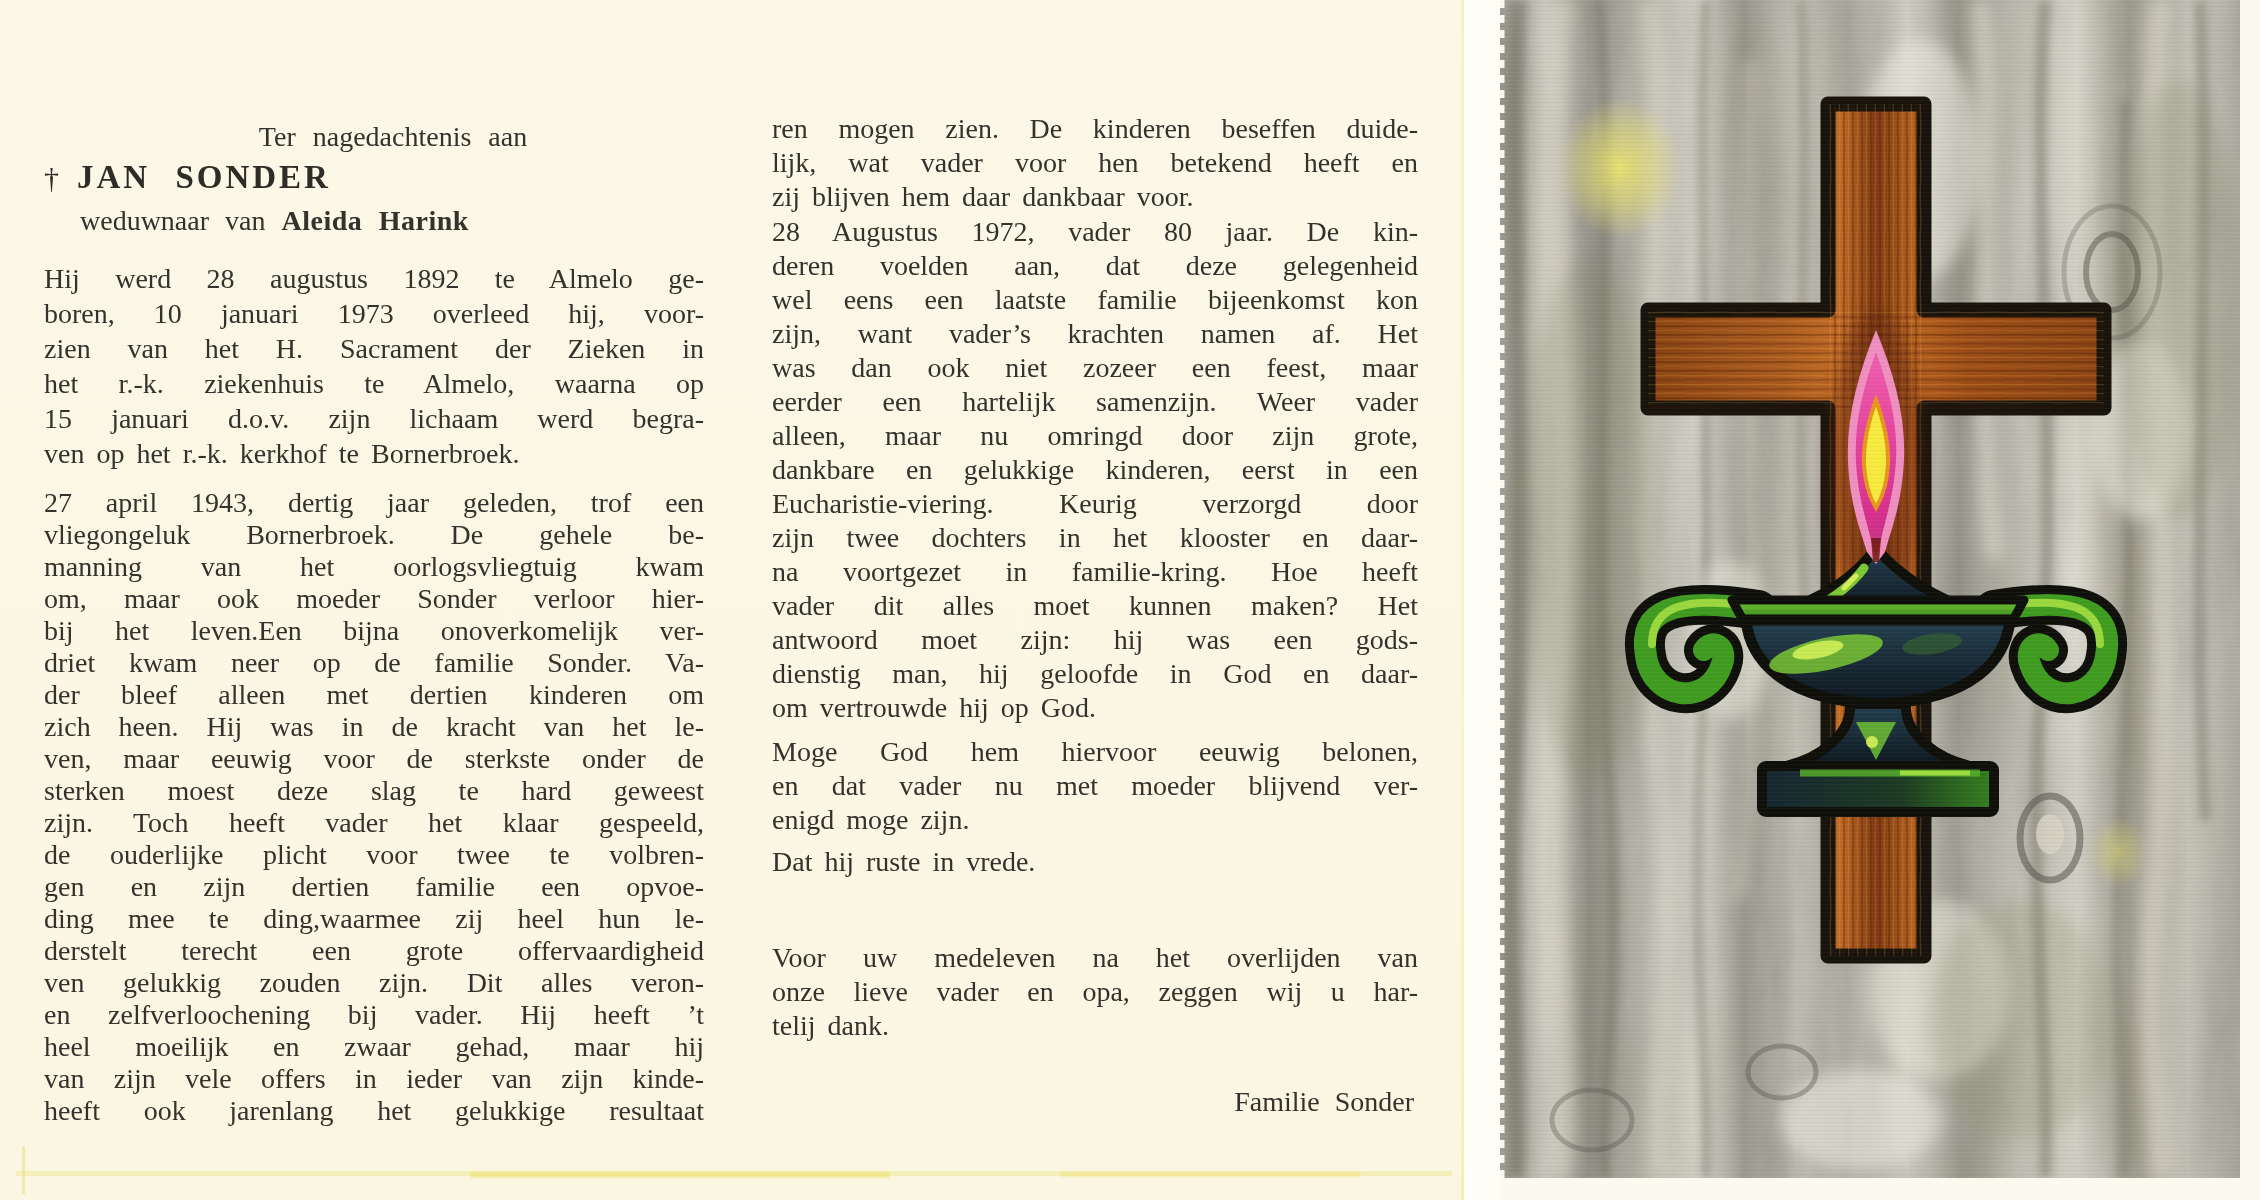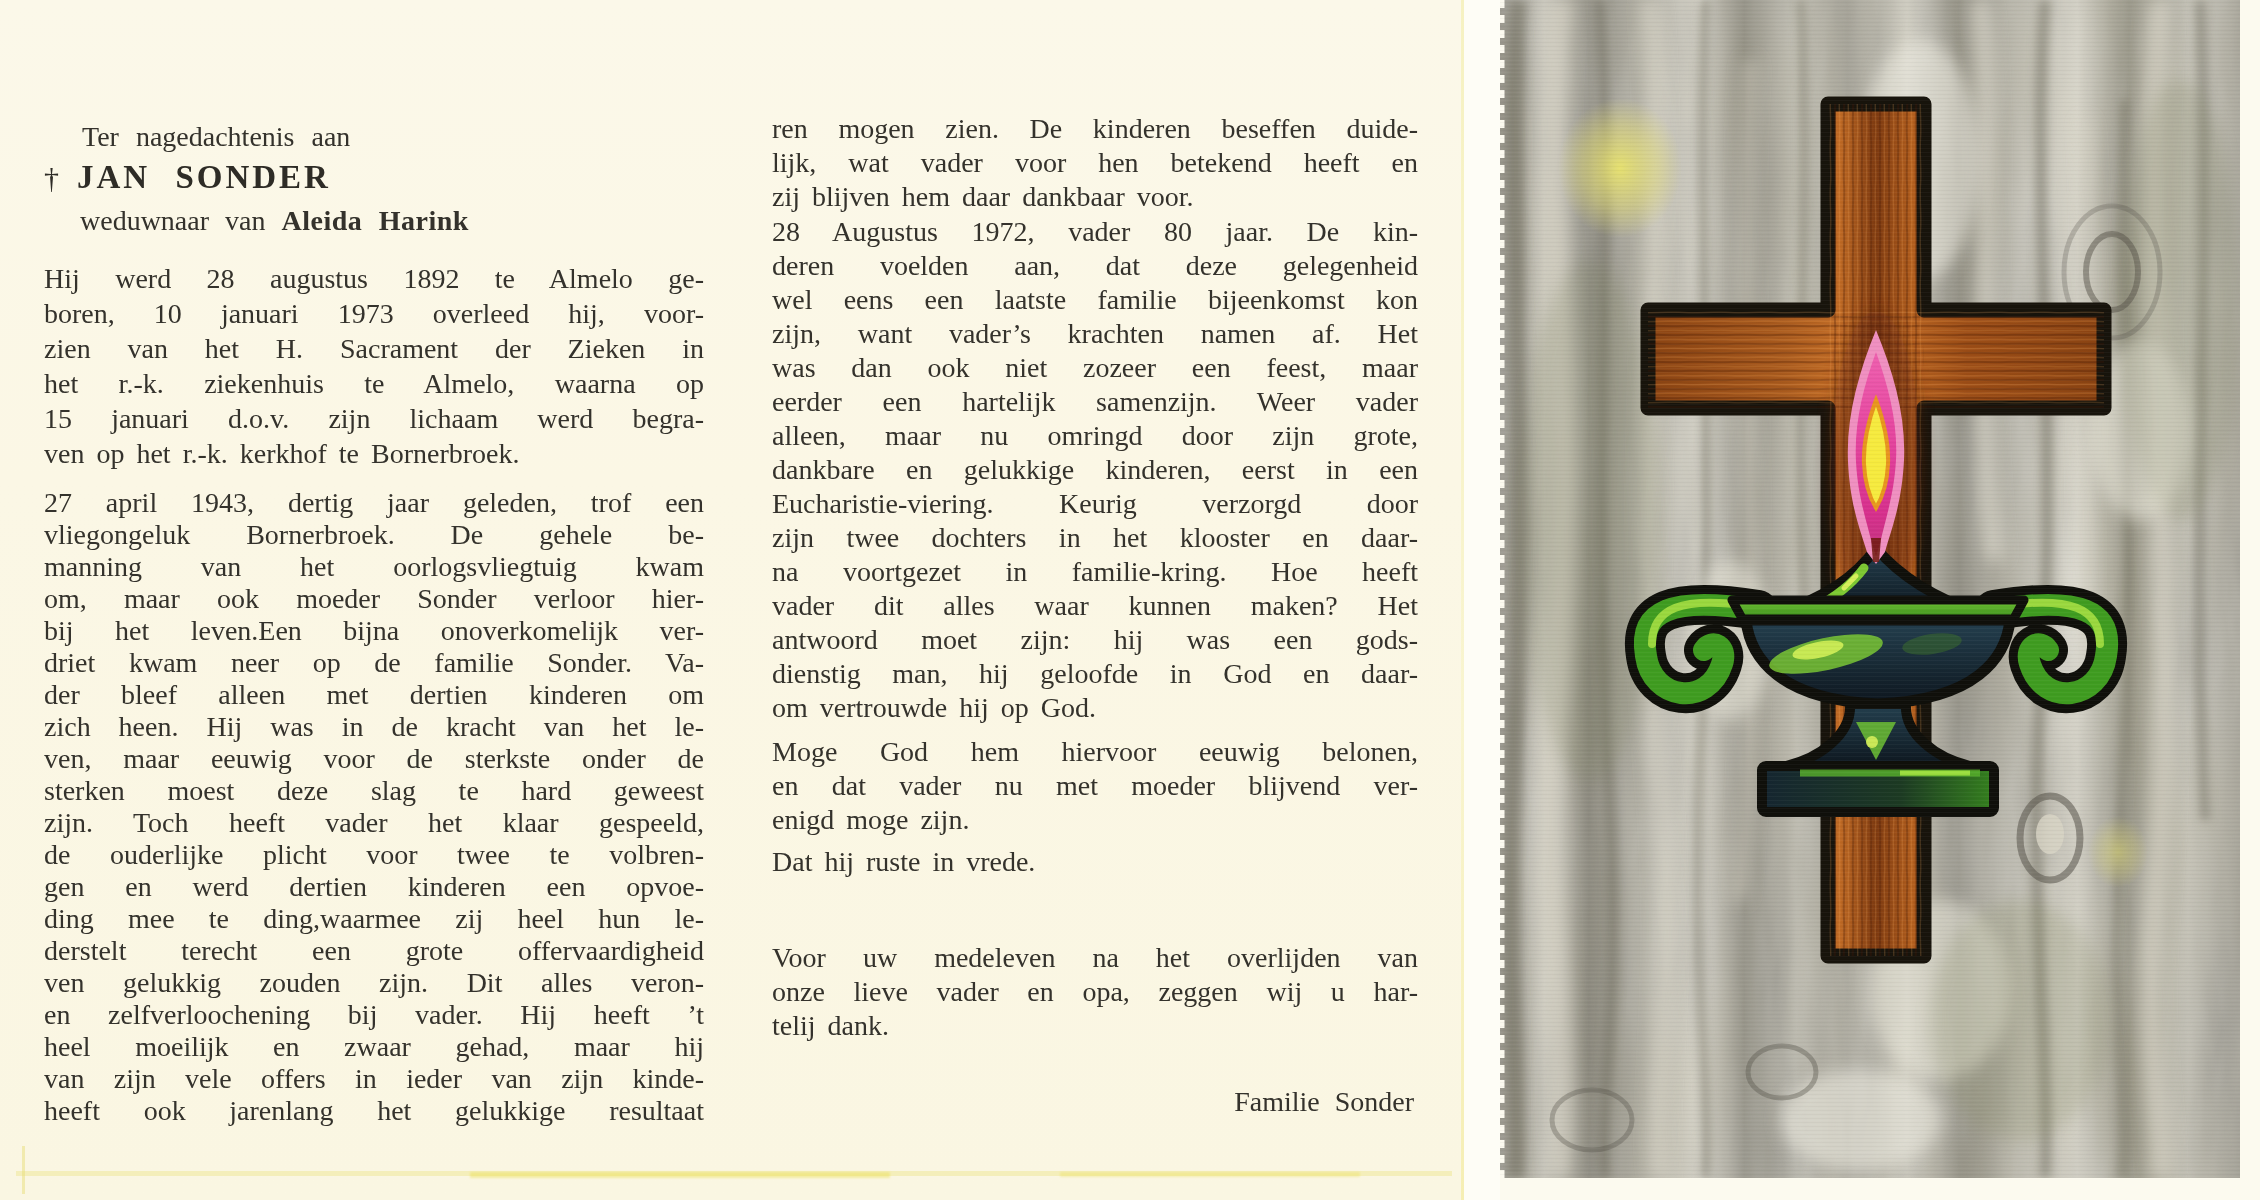--- a/index.html
+++ b/index.html
@@ -23,21 +23,21 @@
   .edge-h3{position:absolute;left:1060px;top:1172px;width:300px;height:5px;background:#ece054;opacity:.35;filter:blur(1px);}
   .edge-corner{position:absolute;left:22px;top:1146px;width:3px;height:48px;background:#e8dd7a;opacity:.5;}
 
   .col{position:absolute;color:#34322c;font-size:28px;word-spacing:5px;}
   .col-left{left:44px;top:120px;width:660px;}
   .col-mid{left:772px;top:112px;width:646px;}
 
   .ln{text-align:justify;text-align-last:justify;white-space:normal;}
   .ln.last{text-align-last:left;}
 
-  .ded{padding-left:38px;line-height:34px;word-spacing:10px;}
+  .ded{padding-left:38px;line-height:34px;word-spacing:10px;text-align:center;}
   .name-line{line-height:46px;font-size:33px;font-weight:700;letter-spacing:3px;word-spacing:14px;color:#2e2c26;}
   .dagger{font-size:30px;font-weight:400;margin-right:18px;letter-spacing:0;}
   .sub{padding-left:36px;line-height:40px;word-spacing:9px;}
   .spouse{font-weight:700;letter-spacing:.5px;}
 
   .p1{margin-top:20px;line-height:35px;}
   .p2{margin-top:16px;line-height:32px;}
   .mp1{line-height:34px;}
   .mp2{margin-top:1px;line-height:34px;}
   .mp3{margin-top:10px;line-height:34px;}
@@ -80,21 +80,21 @@
           <div class="ln">manning van het oorlogsvliegtuig kwam</div>
           <div class="ln">om, maar ook moeder Sonder verloor hier-</div>
           <div class="ln">bij het leven.Een bijna onoverkomelijk ver-</div>
           <div class="ln">driet kwam neer op de familie Sonder. Va-</div>
           <div class="ln">der bleef alleen met dertien kinderen om</div>
           <div class="ln">zich heen. Hij was in de kracht van het le-</div>
           <div class="ln">ven, maar eeuwig voor de sterkste onder de</div>
           <div class="ln">sterken moest deze slag te hard geweest</div>
           <div class="ln">zijn. Toch heeft vader het klaar gespeeld,</div>
           <div class="ln">de ouderlijke plicht voor twee te volbren-</div>
-          <div class="ln">gen en werd dertien kinderen een opvoe-</div>
+          <div class="ln">gen en zijn dertien familie een opvoe-</div>
           <div class="ln">ding mee te ding,waarmee zij heel hun le-</div>
           <div class="ln">derstelt terecht een grote offervaardigheid</div>
           <div class="ln">ven gelukkig zouden zijn. Dit alles veron-</div>
           <div class="ln">en zelfverloochening bij vader. Hij heeft ’t</div>
           <div class="ln">heel moeilijk en zwaar gehad, maar hij</div>
           <div class="ln">van zijn vele offers in ieder van zijn kinde-</div>
           <div class="ln">heeft ook jarenlang het gelukkige resultaat</div>
         </div>
     </div>
 
@@ -109,21 +109,21 @@
           <div class="ln">deren voelden aan, dat deze gelegenheid</div>
           <div class="ln">wel eens een laatste familie bijeenkomst kon</div>
           <div class="ln">zijn, want vader’s krachten namen af. Het</div>
           <div class="ln">was dan ook niet zozeer een feest, maar</div>
           <div class="ln">eerder een hartelijk samenzijn. Weer vader</div>
           <div class="ln">alleen, maar nu omringd door zijn grote,</div>
           <div class="ln">dankbare en gelukkige kinderen, eerst in een</div>
           <div class="ln">Eucharistie-viering. Keurig verzorgd door</div>
           <div class="ln">zijn twee dochters in het klooster en daar-</div>
           <div class="ln">na voortgezet in familie-kring. Hoe heeft</div>
-          <div class="ln">vader dit alles waar kunnen maken? Het</div>
+          <div class="ln">vader dit alles moet kunnen maken? Het</div>
           <div class="ln">antwoord moet zijn: hij was een gods-</div>
           <div class="ln">dienstig man, hij geloofde in God en daar-</div>
           <div class="ln last">om vertrouwde hij op God.</div>
         </div>
       <div class="mp3">
           <div class="ln">Moge God hem hiervoor eeuwig belonen,</div>
           <div class="ln">en dat vader nu met moeder blijvend ver-</div>
           <div class="ln last">enigd moge zijn.</div>
         </div>
       <div class="mp4 ln last">Dat hij ruste in vrede.</div>

